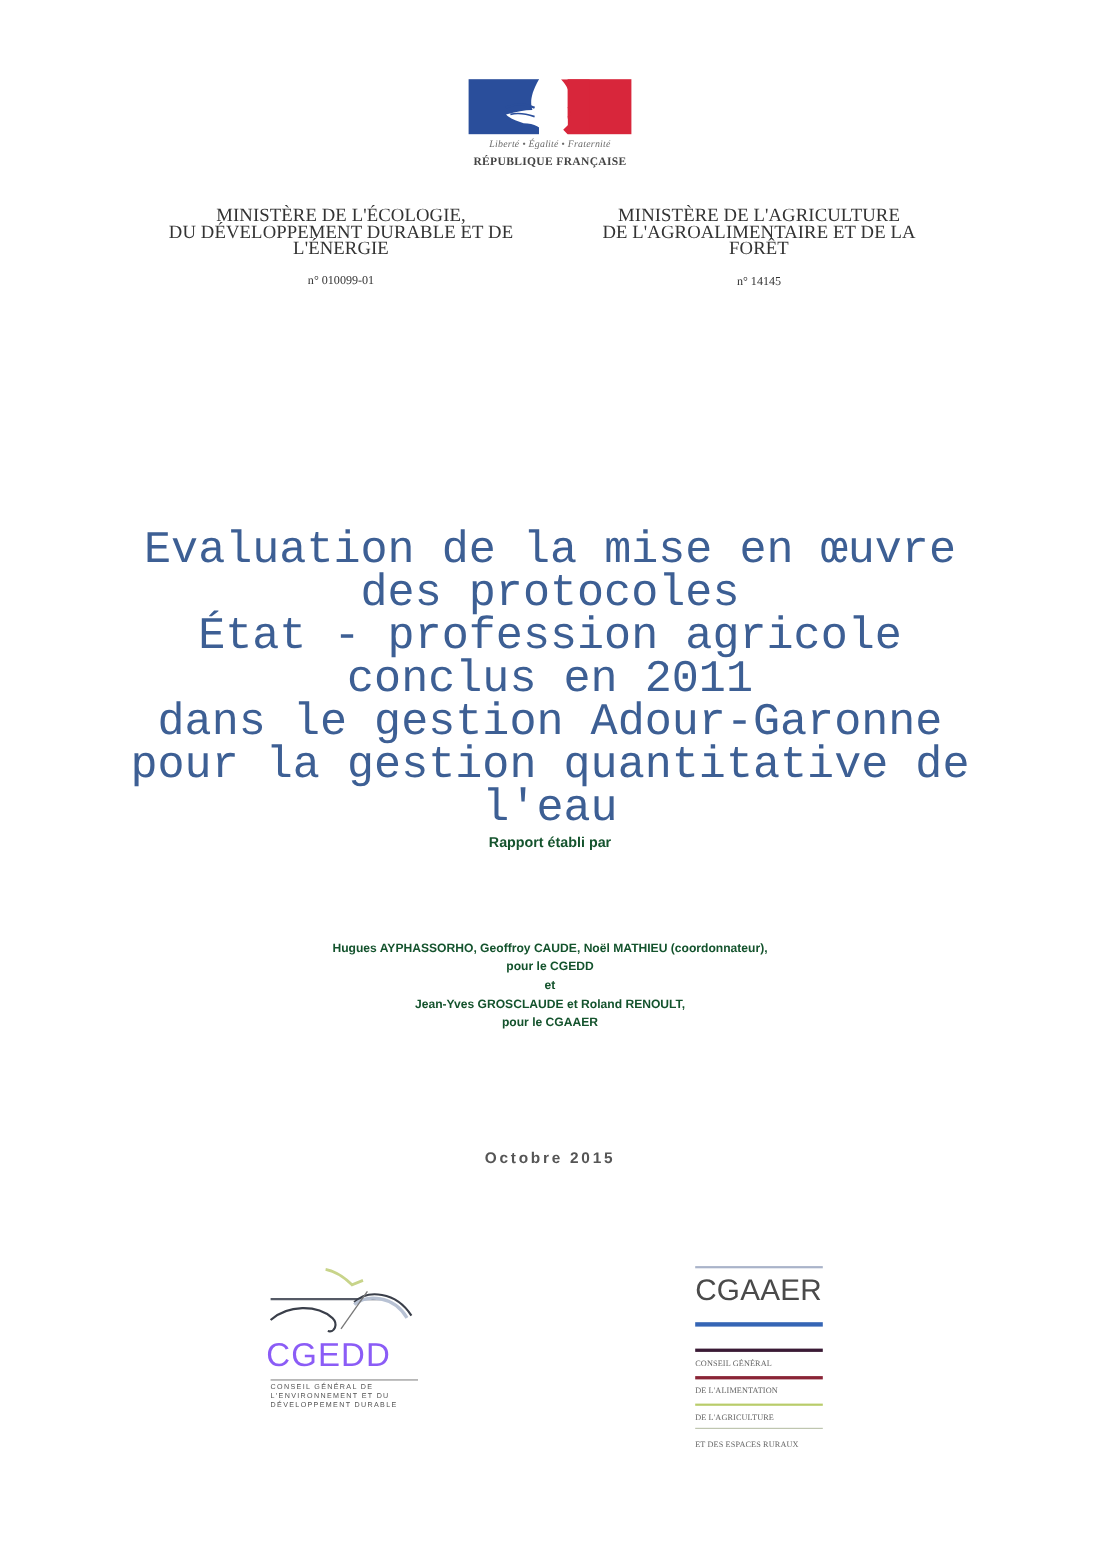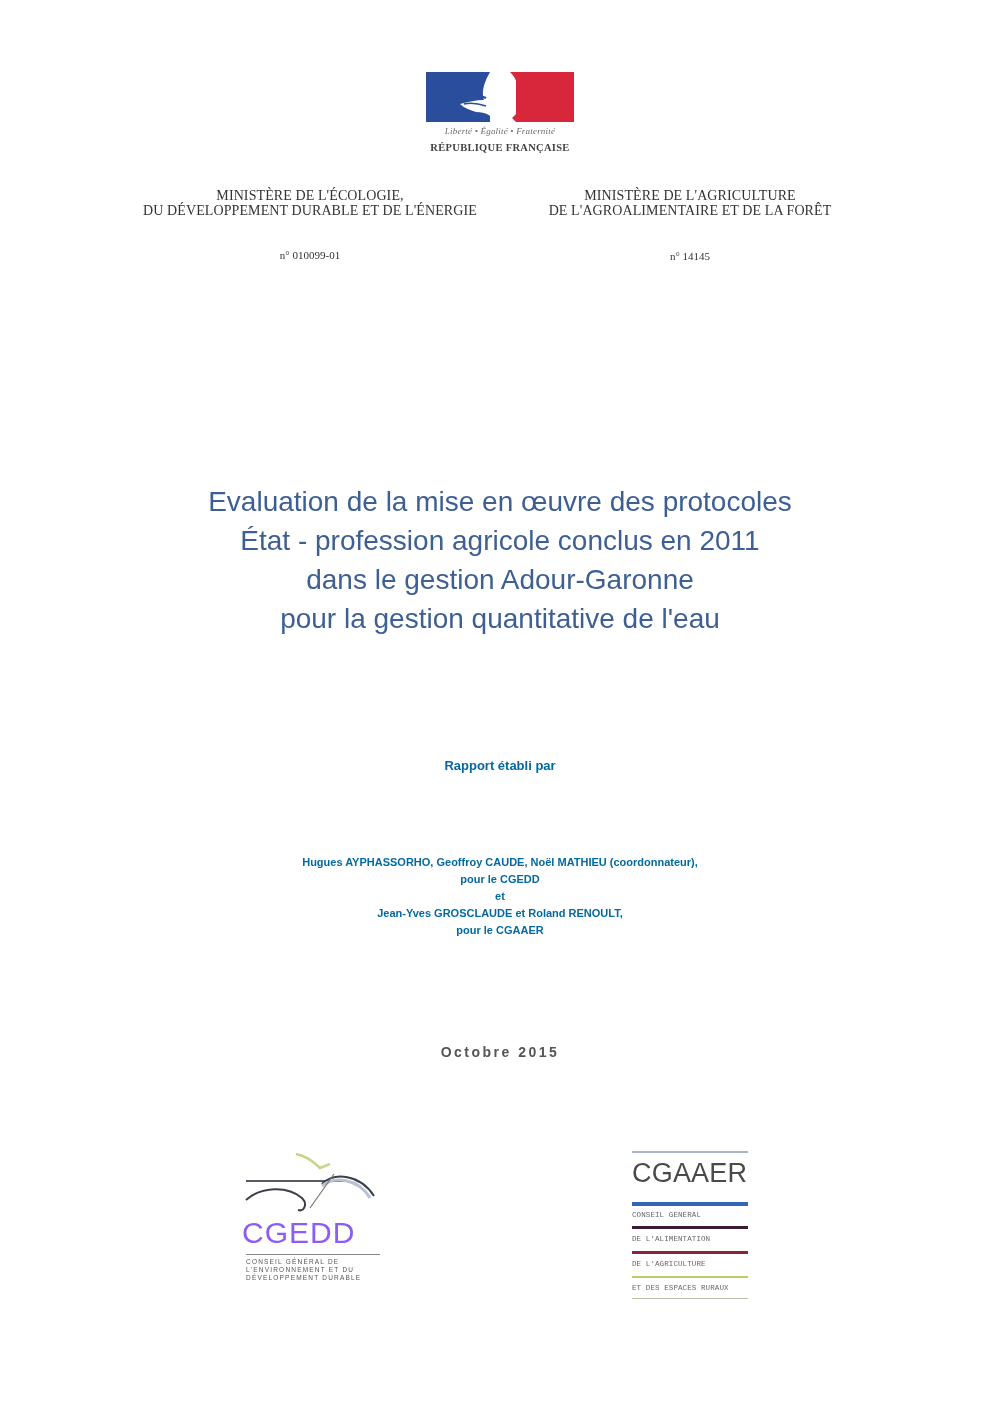--- a/index.html
+++ b/index.html
@@ -9,41 +9,41 @@
 
   
   .marianne { left: 426px; top: 72px; width: 148px; height: 90px; }
   .flag { position: absolute; top: 0; height: 50px; }
   .flag.blue { left: 0; width: 64px; background: #2a4e9b; }
   .flag.white { left: 64px; width: 26px; background: #ffffff; }
   .flag.red { left: 90px; width: 58px; background: #d8263b; }
   .motto { position: absolute; left: 0; top: 54px; width: 148px; text-align: center; font-family: "Liberation Serif", serif; font-style: italic; font-size: 9px; color: #6b6b6b; letter-spacing: 0.2px; }
   .rf { position: absolute; left: 0; top: 70px; width: 148px; text-align: center; font-family: "Liberation Serif", serif; font-size: 10.5px; color: #444; letter-spacing: 0.3px; font-variant: small-caps; font-weight: bold; }
 
-  .ministry { font-family: "Liberation Serif", serif; font-size: 14px; color: #333; line-height: 15px; letter-spacing: 0.1px; }
+  .ministry { font-family: "Liberation Serif", serif; font-size: 17px; color: #333; line-height: 15px; letter-spacing: 0.1px; }
   .num { font-family: "Liberation Serif", serif; font-size: 11px; color: #333; }
 
-  .title { left: 100px; top: 482px; width: 800px; font-family: Liberation Sans, sans-serif; font-size: 28px; line-height: 39px; color: #3d5f94; }
+  .title { left: 100px; top: 482px; width: 800px; font-family: Liberation Mono, monospace; font-size: 41px; line-height: 39px; color: #3d5f94; }
 
-  .sans { font-family: "Liberation Sans", sans-serif; color: #0369a1; }
+  .sans { font-family: "Liberation Sans", sans-serif; color: #14532d; }
   .rapport-label { left: 300px; top: 758px; width: 400px; font-size: 13px; font-weight: bold; }
   .authors { left: 200px; top: 806px; width: 600px; font-size: 11px; font-weight: bold; line-height: 17px; margin-top: 48px; }
   .date { left: 350px; top: 1044px; width: 300px; font-size: 14px; font-weight: bold; letter-spacing: 2.5px; color: #555; }
 
   
   .cgedd { left: 238px; top: 1148px; width: 145px; height: 145px; }
   .cgedd-word { position: absolute; left: 4px; top: 68px; width: 140px; font-family: "Liberation Sans", sans-serif; font-size: 30px; letter-spacing: 1px; color: #8b5cf6; }
   .cgedd-rule { position: absolute; left: 8px; top: 106px; width: 134px; height: 1px; background: #888; }
   .cgedd-sub { position: absolute; left: 8px; top: 110px; width: 134px; font-family: "Liberation Sans", sans-serif; font-size: 6.5px; line-height: 8px; letter-spacing: 1.2px; color: #555; }
 
   
   .cgaaer { left: 632px; top: 1148px; width: 120px; height: 152px; }
   .cg-line { position: absolute; left: 0; width: 116px; }
   .cgaaer-word { position: absolute; left: 0; top: 10px; font-family: "Liberation Sans", sans-serif; font-size: 27px; color: #4a4a4a; letter-spacing: 0.2px; }
-  .cg-txt { position: absolute; left: 0; font-family: Liberation Mono, monospace; font-size: 7.5px; color: #666; letter-spacing: 0.1px; }
+  .cg-txt { position: absolute; left: 0; font-family: Liberation Serif, serif; font-size: 7.5px; color: #666; letter-spacing: 0.1px; margin-top: 24px; }
 </style>
 </head>
 <body>
 
 <div class="abs marianne">
   <div class="flag blue"></div>
   <div class="flag white"></div>
   <div class="flag red"></div>
   <svg style="position:absolute;left:20px;top:0;width:100px;height:50px" viewBox="0 0 100 50">
     <path d="M44 0 C56 8 60 18 56 26 C62 30 66 34 70 36 L70 50 L50 50 C46 44 40 40 30 40 C24 38 18 36 14 32 C22 30 30 28 38 28 C36 22 36 14 44 0 Z" fill="#ffffff"></path>

